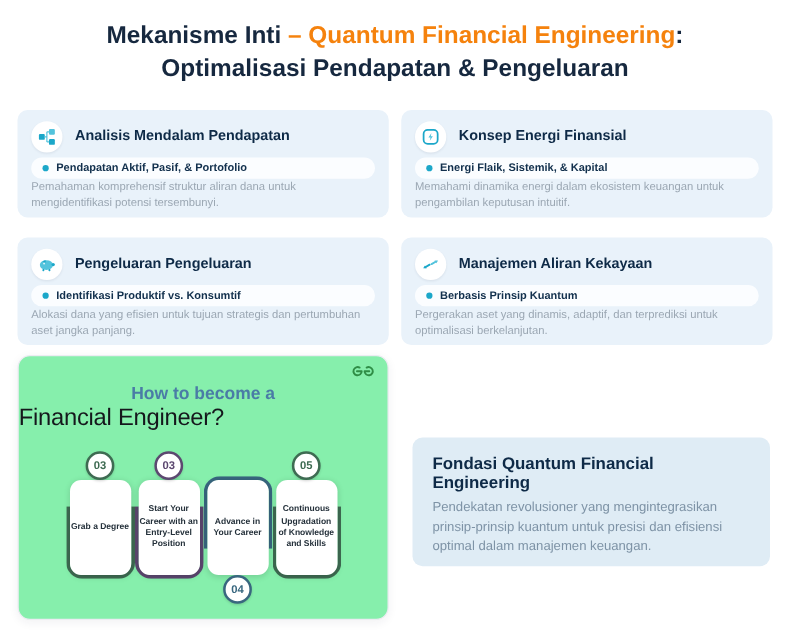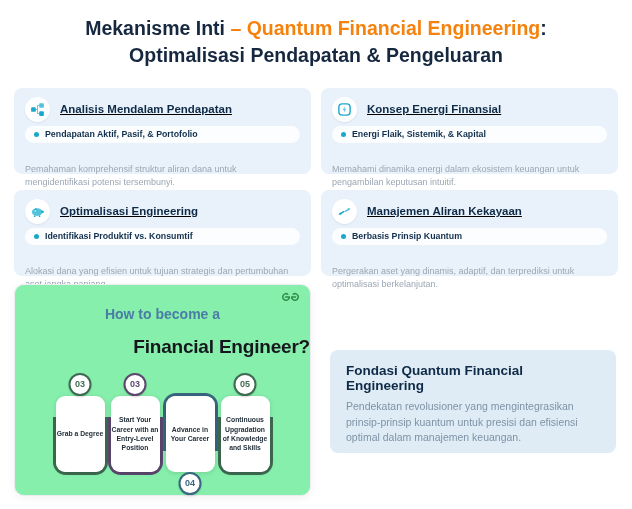--- a/index.html
+++ b/index.html
@@ -19,46 +19,46 @@
 
   
   .grid {
     display:grid; grid-template-columns:1fr 1fr;
     column-gap:10px; row-gap:16px; margin:19px 14px 0 14px;
   }
   .card {
     background:#E9F2FA; border-radius:8px; padding:9px 11px;
     height:86px; box-sizing:border-box;
   }
-  .head { display:flex; align-items:center; gap:10px;text-decoration:underline; }
+  .head { display:flex; align-items:center; gap:10px; }
   .icircle {
     width:25px; height:25px; border-radius:50%; background:#fff; flex:0 0 auto;
     display:flex; align-items:center; justify-content:center;
     box-shadow:0 1px 2px rgba(20,40,60,.08);
   }
   .ctitle { font-size:11.5px; font-weight:700; color:#0E2A47; }
   .pill {
     margin-top:4px; background:#FBFDFF; border-radius:10px; height:17px;
     display:flex; align-items:center; gap:6px; padding:0 9px;
   }
   .dot { width:5px; height:5px; border-radius:50%; background:#1BA7C9; flex:0 0 auto; }
   .ptxt { font-size:8.8px; font-weight:700; color:#12304D; white-space:nowrap; }
-  .cdesc { margin-top:20px; font-size:9px; line-height:1.45; color:#9BA7B3; }
+  .cdesc { margin-top:0; font-size:9px; line-height:1.45; color:#9BA7B3; }
 
   
   .bottom { display:grid; grid-template-columns:297px 1fr; column-gap:19px; margin:8px 16px 0 14px; }
 
   .ig-card {
     position:relative; height:212px; box-sizing:border-box;
     background:#86efac; border:1px solid #ECECF2; border-radius:10px;
     box-shadow:0 2px 8px rgba(30,40,60,.06);
   }
   .gfg { position:absolute; top:7px; right:10px; line-height:0; }
   .ig-h1 { margin-top:21px; text-align:center; font-size:14px; font-weight:600; color:#4A7CA6; }
-  .ig-h2 { margin-top:14px; text-align:right; font-size:19px; font-weight:700; color:#15171c; letter-spacing:-.2px; }
+  .ig-h2 { margin-top:2px; text-align:left; font-size:19px; font-weight:400; color:#15171c; letter-spacing:-.2px; }
 
   .steps { display:flex; justify-content:center; margin-top:12px; }
   .step { position:relative; width:57px; height:128px; margin:0 -1px; }
   .step--green  { --c:#3E6B52; }
   .step--blue   { --c:#38677F; }
   .step--purple { --c:#5C4870; }
   .scard {
     position:absolute; left:4px; right:4px; top:26px; bottom:26px; z-index:1;
     background:#fff; border-radius:9px; box-shadow:0 1px 5px rgba(0,0,0,.14);
     display:flex; align-items:center; justify-content:center; text-align:center;
@@ -137,21 +137,21 @@
         <span class="icircle">
           <svg width="15" height="15" viewBox="0 0 16 16">
             <ellipse cx="7.6" cy="8.6" rx="5.6" ry="4.2" fill="#53C3DC"></ellipse>
             <circle cx="13.4" cy="8.2" r="1.4" fill="#1BA7C9"></circle>
             <path d="M4.2 5.6 L6.8 4.2 L7 6.4 Z" fill="#1BA7C9"></path>
             <rect x="4.2" y="12" width="1.6" height="1.8" rx="0.6" fill="#1BA7C9"></rect>
             <rect x="9.4" y="12" width="1.6" height="1.8" rx="0.6" fill="#1BA7C9"></rect>
             <circle cx="5.6" cy="7.4" r="0.7" fill="#ffffff"></circle>
           </svg>
         </span>
-        <span class="ctitle">Optimalisasi Engineering</span>
+        <span class="ctitle">Pengeluaran Pengeluaran</span>
       </div>
       <div class="pill">
         <span class="dot"></span>
         <span class="ptxt">Identifikasi Produktif vs. Konsumtif</span>
       </div>
       <div class="cdesc">Alokasi dana yang efisien untuk tujuan strategis dan pertumbuhan aset jangka panjang.</div>
     </div>
 
     <div class="card">
       <div class="head">

